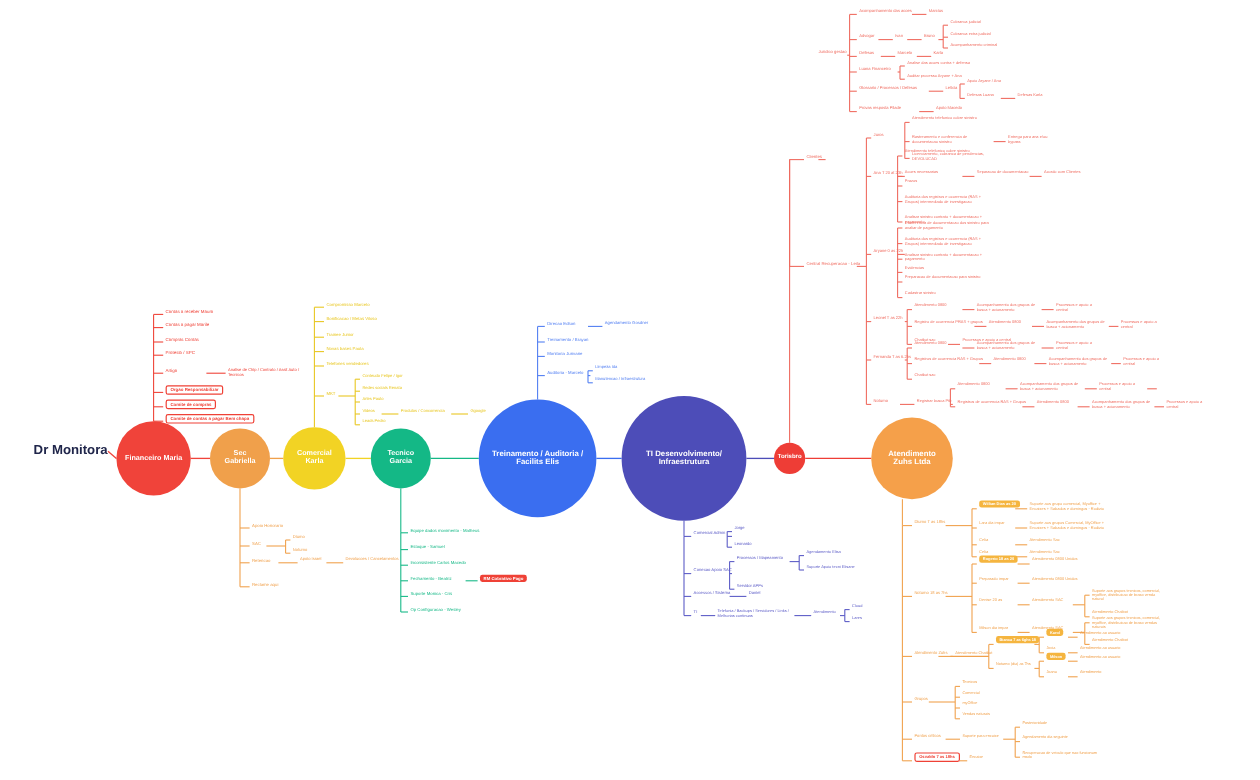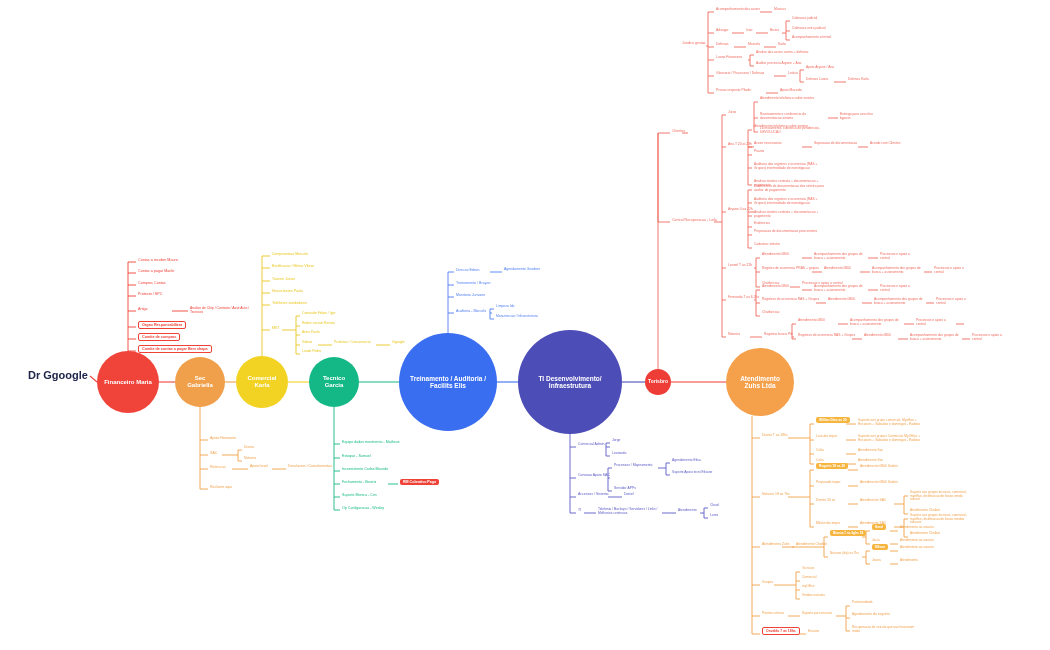--- a/index.html
+++ b/index.html
@@ -276,21 +276,21 @@
       <path d="M796,599 L800,599" stroke="#f0a04b" fill="none" stroke-width="0.9"></path>
       <path d="M788,616 L800,616" stroke="#f0a04b" fill="none" stroke-width="0.9"></path>
       <path d="M836,616 L846,616" stroke="#f0a04b" fill="none" stroke-width="0.9"></path>
       <path d="M846,606 L846,631" stroke="#f0a04b" fill="none" stroke-width="0.9"></path>
       <path d="M846,606 L850,606" stroke="#f0a04b" fill="none" stroke-width="0.9"></path>
       <path d="M846,618 L850,618" stroke="#f0a04b" fill="none" stroke-width="0.9"></path>
       <path d="M846,631 L850,631" stroke="#f0a04b" fill="none" stroke-width="0.9"></path>
       <path d="M794,634 L806,634" stroke="#f0a04b" fill="none" stroke-width="0.9"></path>
     </svg>
 
-  <div class="root-label" style="left: 28px; top: 369px;">Dr Ggoogle</div>
+  <div class="root-label" style="left: 28px; top: 369px;">Dr Monitora</div>
 
   <div id="nodes">
       <div class="node" style="left: 97px; top: 351px; width: 62px; height: 62px; background: rgb(240, 67, 58); font-size: 6px;">
         <span>Financeiro Maria</span>
       </div>
       <div class="node" style="left: 175px; top: 357px; width: 50px; height: 50px; background: rgb(240, 160, 75); font-size: 6px;">
         <span>Sec Gabriella</span>
       </div>
       <div class="node" style="left: 236px; top: 356px; width: 52px; height: 52px; background: rgb(242, 211, 36); font-size: 6px;">
         <span>Comercial Karla</span>

